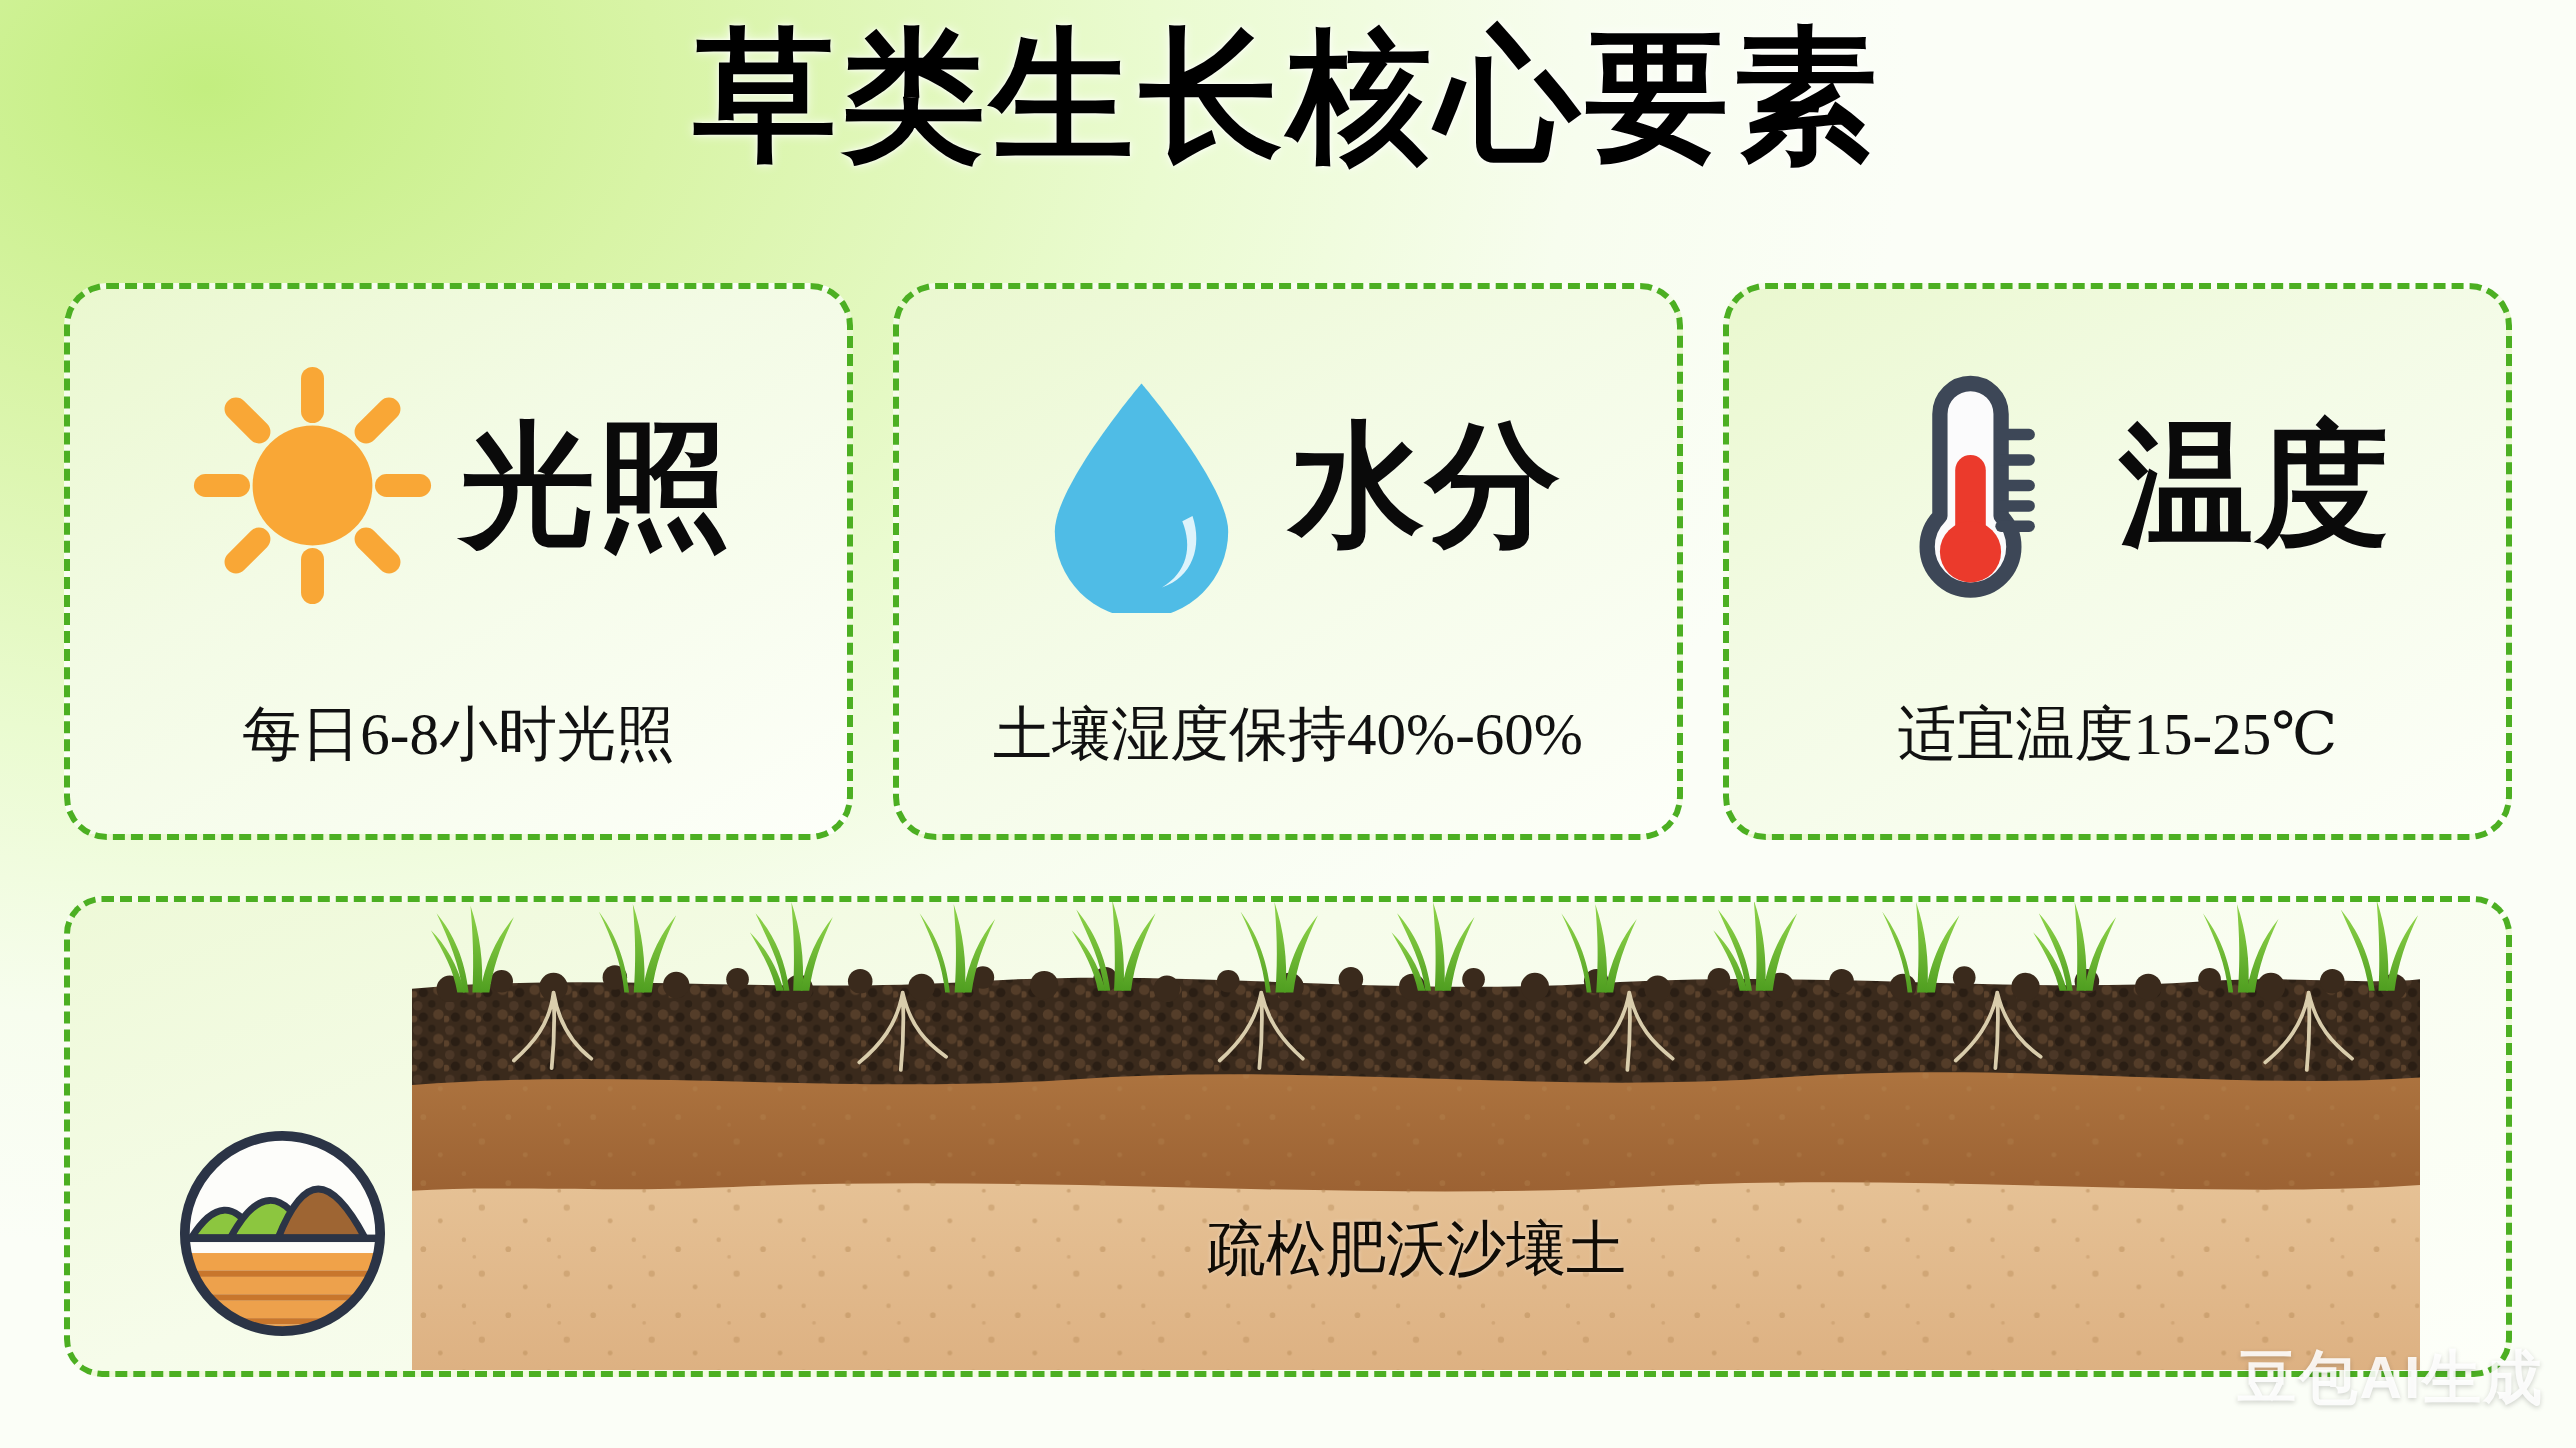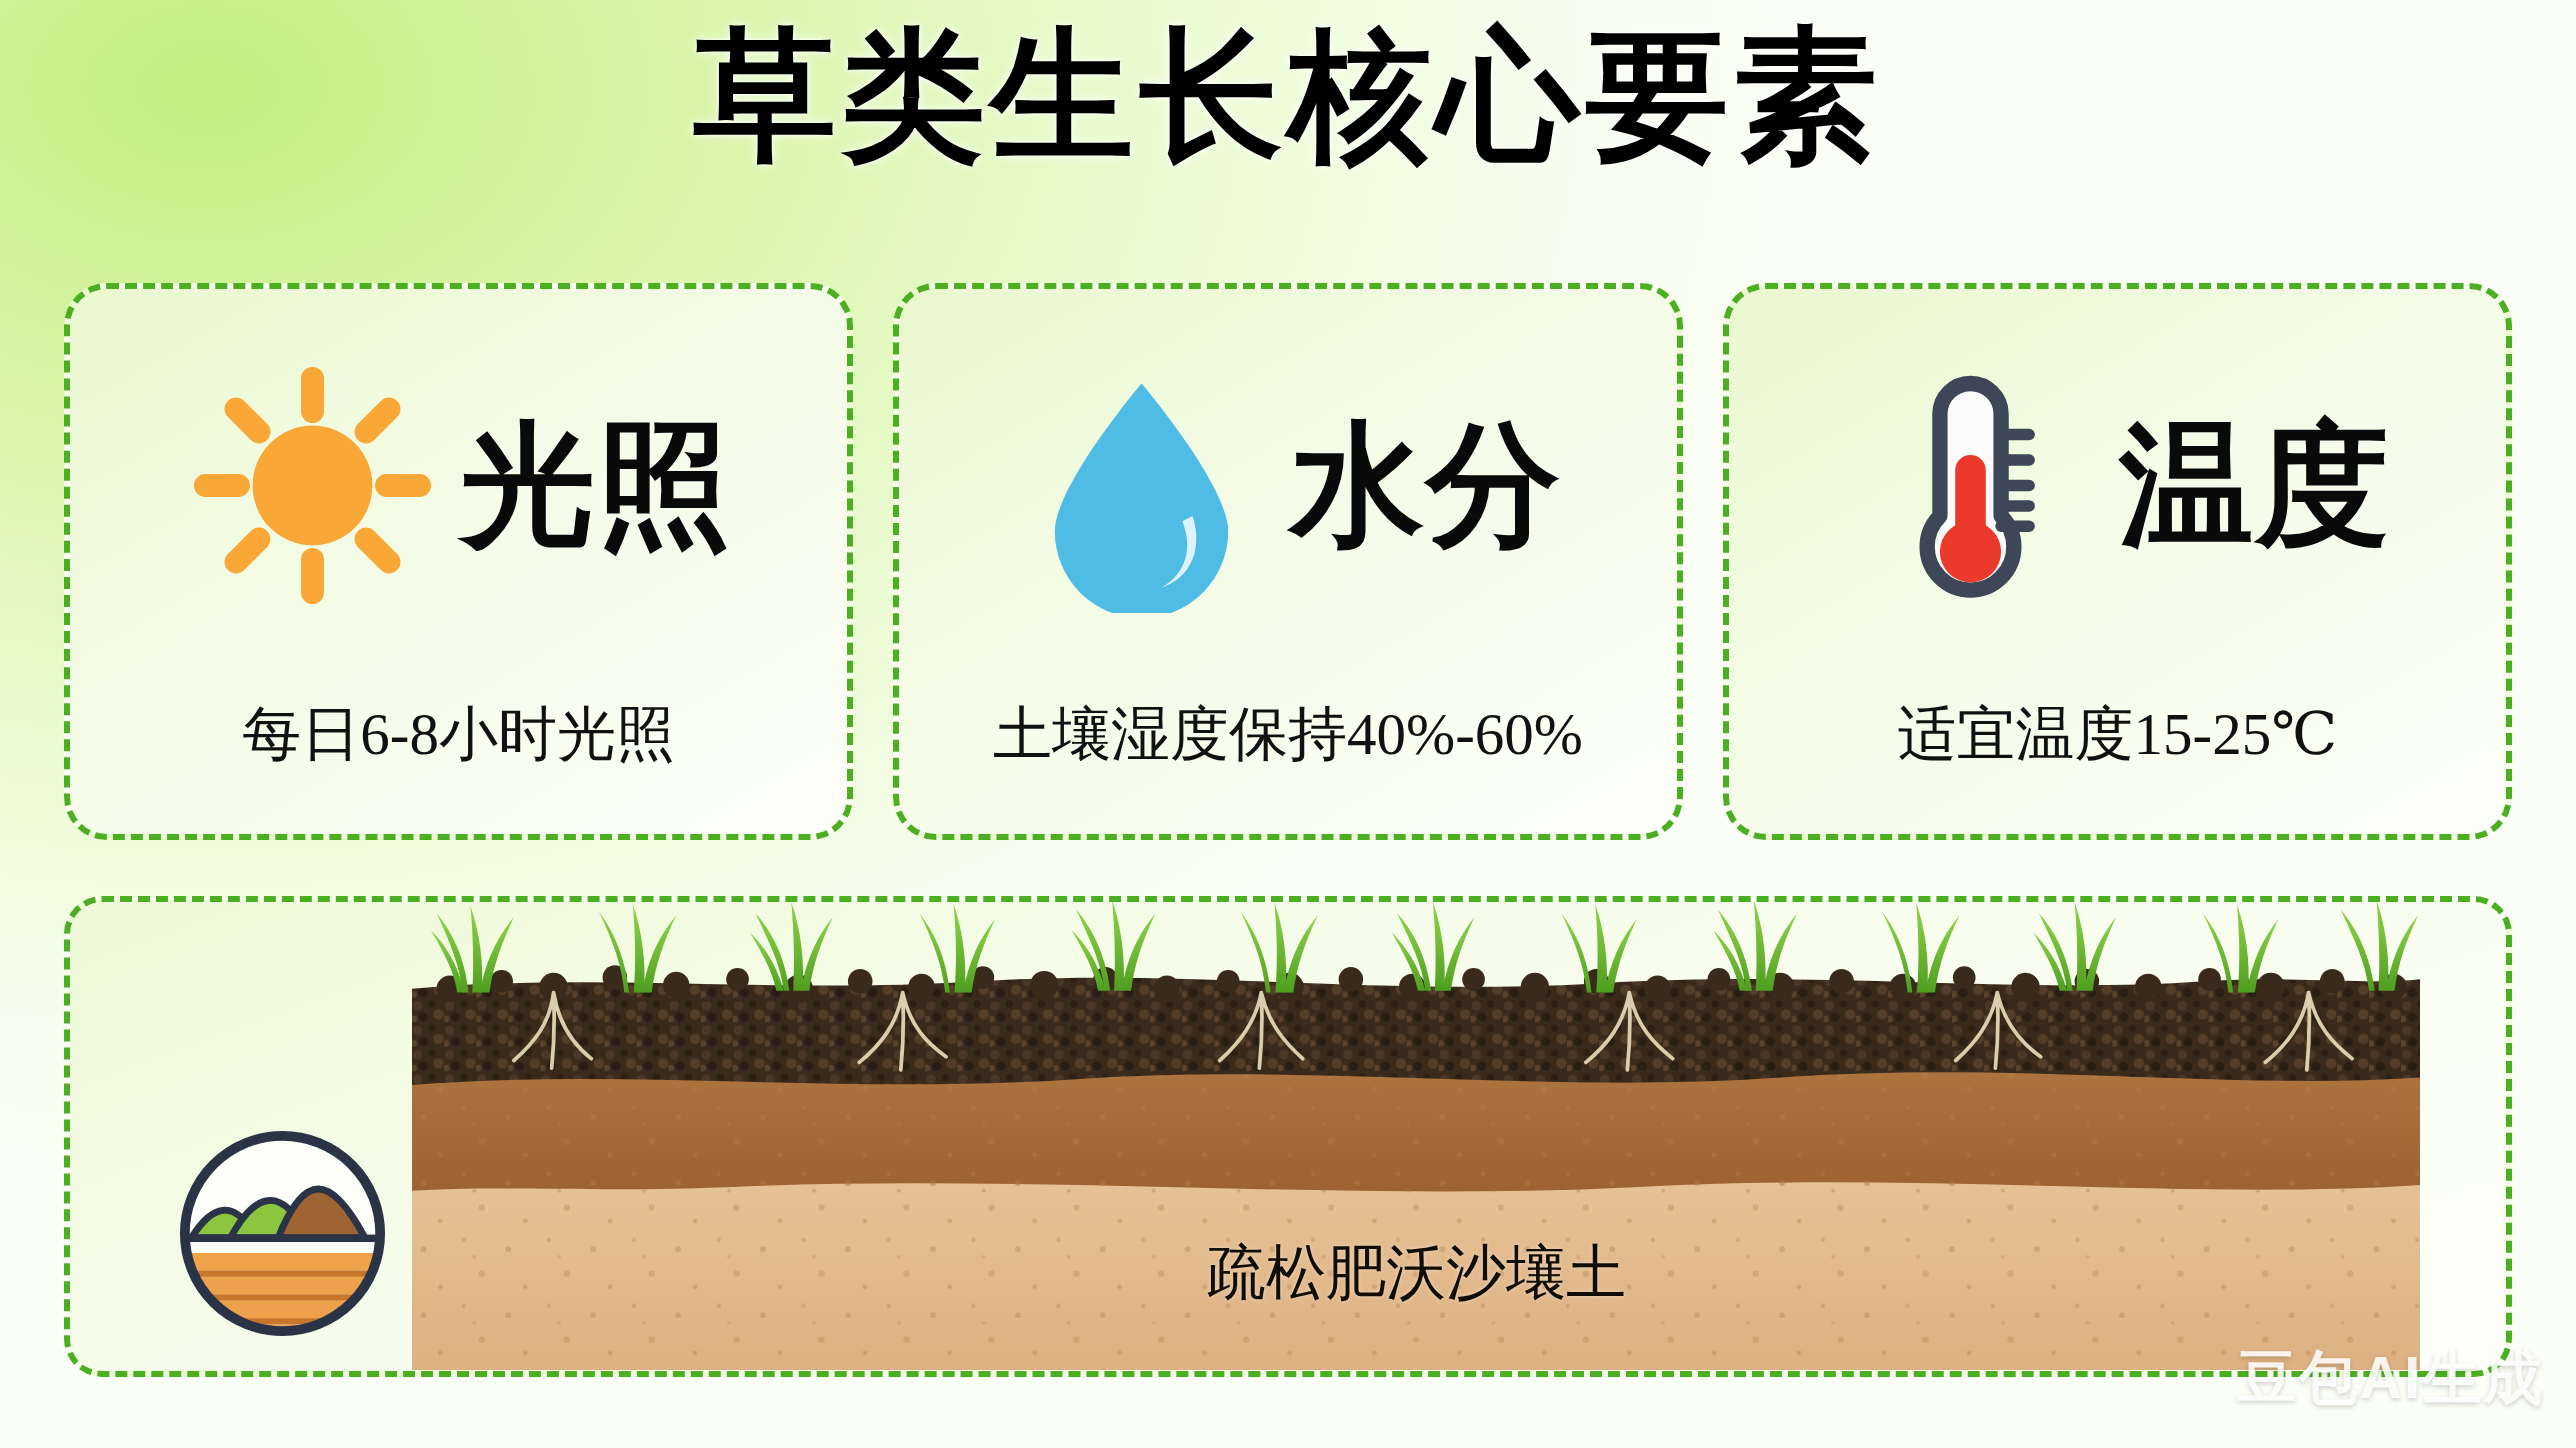--- a/index.html
+++ b/index.html
@@ -62,21 +62,21 @@
     font-size:113px;font-weight:bold;color:#0a0a0a;letter-spacing:3.8px;
     white-space:nowrap;text-shadow:0 0 2.8px rgba(255,255,255,.8);
   }
   #soil-icon{position:absolute;left:104px;top:223px;width:217px;height:217px;}
   #soil-figure{
     position:absolute;left:342px;top:0;width:2008px;height:468px;
   }
   #soil-caption{
     position:absolute;left:342px;top:0;width:2008px;height:468px;
     display:flex;align-items:flex-end;justify-content:center;
-    padding-bottom:56px;box-sizing:border-box;pointer-events:none;
+    padding-bottom:80px;box-sizing:border-box;pointer-events:none;
     font-size:60px;color:#100c06;white-space:nowrap;
     font-family:"Liberation Serif","DejaVu Serif",serif;
     text-shadow:0 0 4.7px rgba(255,255,255,.45);
   }
   #watermark{
     position:absolute;right:32px;bottom:29px;
     font-size:59px;font-weight:bold;color:rgba(255,255,255,.88);
     letter-spacing:1.9px;white-space:nowrap;
     text-shadow:0 1.9px 5.7px rgba(0,0,0,.18);
   }

